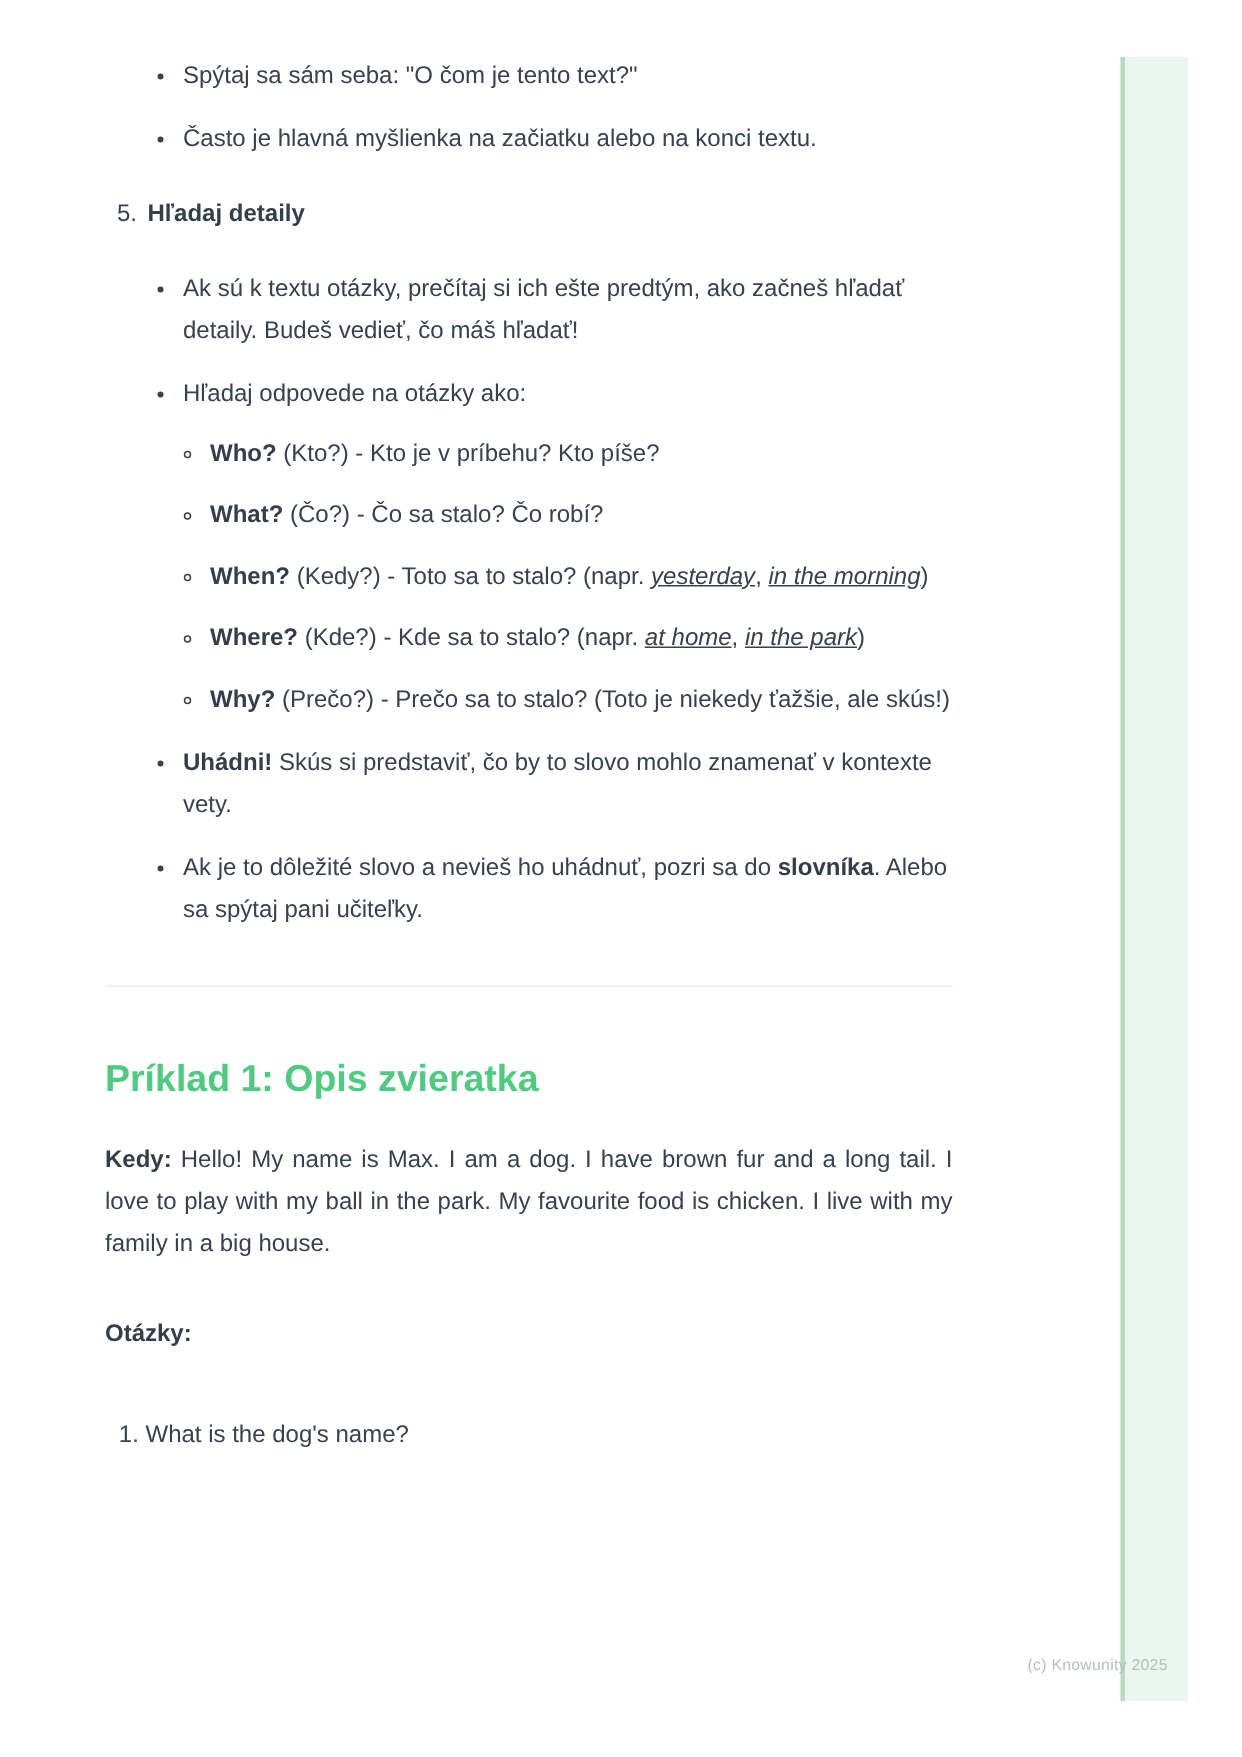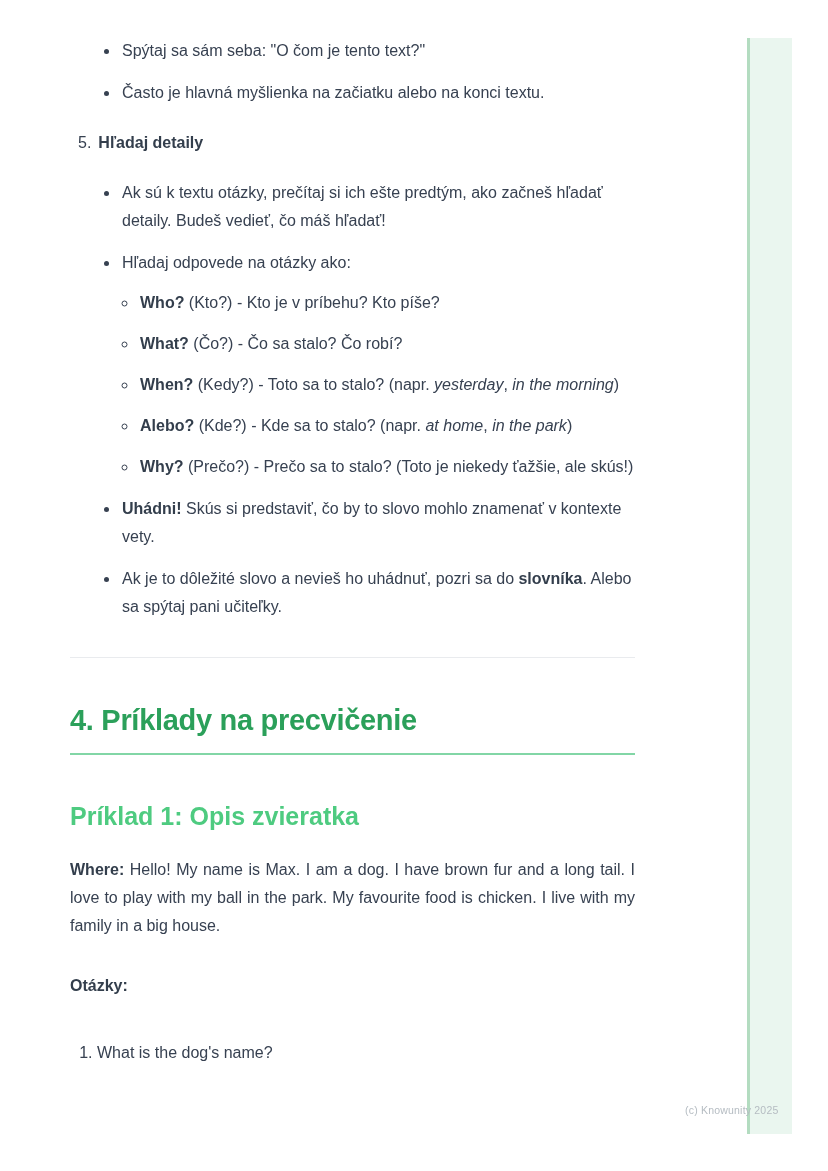--- a/index.html
+++ b/index.html
@@ -26,21 +26,21 @@
     background: #eaf6ef;
     border-left: 3px solid #b3dcc0;
     z-index: 0;
   }
   .content {
     position: relative;
     z-index: 1;
     padding: 37px 193px 0 70px;
   }
   b, strong, .bold { font-weight: bold; color: #333e4c; text-align: center; }
-  .italic { font-style: italic; }
+  .italic { font-style: italic; text-decoration: underline; }
 
   ul.l1 {
     list-style: disc;
     padding-left: 50px;
     margin: 0;
   }
   ul.l1 > li { margin-bottom: 14px; padding-left: 2px; }
 
   .num-item {
     margin: 22px 0 22px 8px;
@@ -128,48 +128,47 @@
           <li>
             <span class="bold">Who?</span><span> (Kto?) - Kto je v príbehu? Kto píše?</span>
           </li>
           <li>
             <span class="bold">What?</span><span> (Čo?) - Čo sa stalo? Čo robí?</span>
           </li>
           <li>
             <span class="bold">When?</span><span> (Kedy?) - Toto sa to stalo? (napr. </span><span class="italic">yesterday</span><span>, </span><span class="italic">in the morning</span><span>)</span>
           </li>
           <li>
-            <span class="bold">Alebo?</span><span> (Kde?) - Kde sa to stalo? (napr. </span><span class="italic">at home</span><span>, </span><span class="italic">in the park</span><span>)</span>
+            <span class="bold">Where?</span><span> (Kde?) - Kde sa to stalo? (napr. </span><span class="italic">at home</span><span>, </span><span class="italic">in the park</span><span>)</span>
           </li>
           <li>
             <span class="bold">Why?</span><span> (Prečo?) - Prečo sa to stalo? (Toto je niekedy ťažšie, ale skús!)</span>
           </li>
         </ul>
       </li>
     </ul>
 
 
     <ul class="l1">
       <li>
         <span class="bold">Uhádni!</span><span> Skús si predstaviť, čo by to slovo mohlo znamenať v kontexte vety.</span>
       </li>
       <li>
         <span>Ak je to dôležité slovo a nevieš ho uhádnuť, pozri sa do </span><span class="bold">slovníka</span><span>. Alebo sa spýtaj pani učiteľky.</span>
       </li>
     </ul>
 
     <hr class="section-divider">
 
-    <h2 class="section-heading">4. Príklady na precvičenie</h2>
 
 
     <h3 class="example-heading">Príklad 1: Opis zvieratka</h3>
 
     <p class="text-paragraph">
-      <span class="bold">Where:</span><span> Hello! My name is Max. I am a dog. I have brown fur and a long tail. I love to play with my ball in the park. My favourite food is chicken. I live with my family in a big house.</span>
+      <span class="bold">Kedy:</span><span> Hello! My name is Max. I am a dog. I have brown fur and a long tail. I love to play with my ball in the park. My favourite food is chicken. I live with my family in a big house.</span>
     </p>
 
     <p class="block-label">Otázky:</p>
 
     <ol class="question-list">
       <li><span>What is the dog's name?</span></li>
 
     </ol>
 
   </div>

